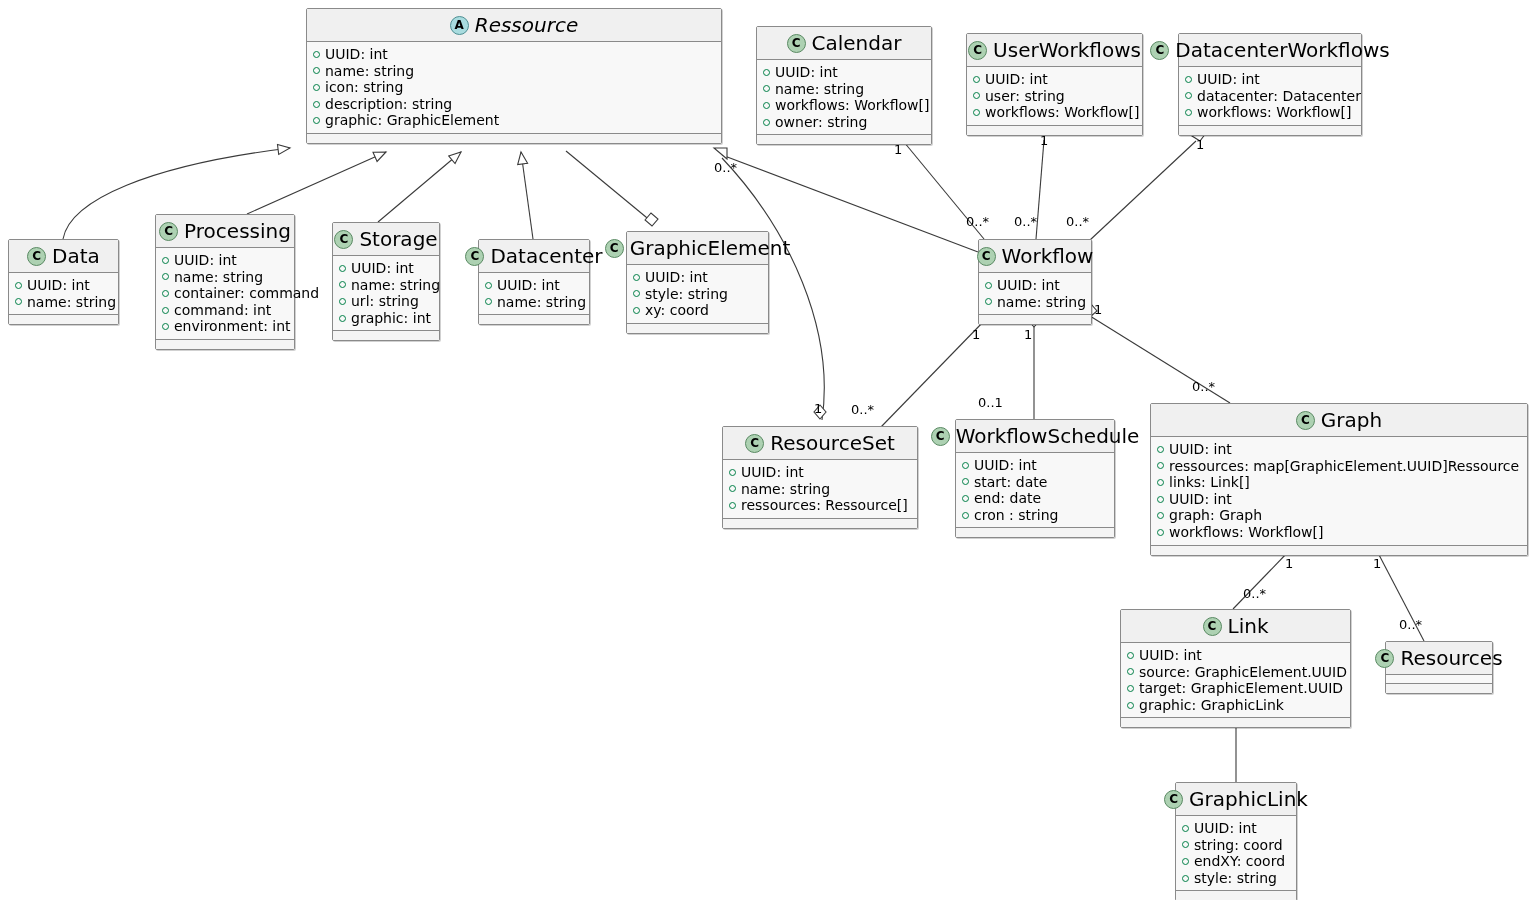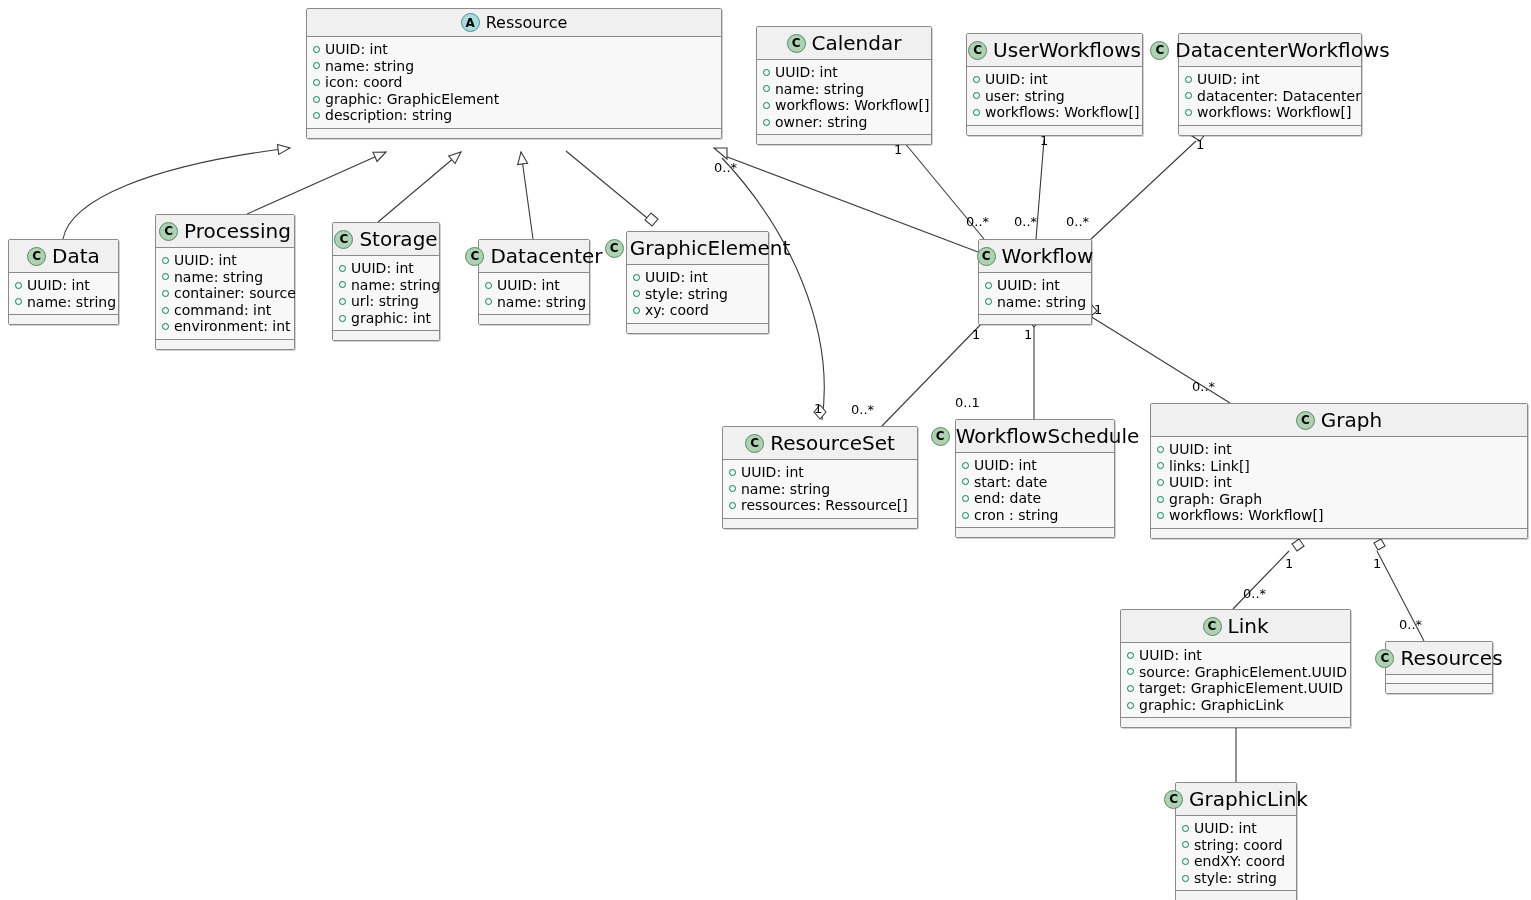--- a/index.html
+++ b/index.html
@@ -28,21 +28,21 @@
   .uml-header.center{justify-content:center;}
   .stereo{
     display:inline-flex;align-items:center;justify-content:center;
     width:17px;height:17px;border-radius:50%;
     font-size:12px;font-weight:bold;margin-right:6px;flex:0 0 auto;
     line-height:1;
   }
   .stereo.c{background:#ADD1B2;border:1px solid #5a8a63;color:#000;}
   .stereo.a{background:#A9DCDF;border:1px solid #4d8f93;color:#000;}
   .cls-name{font-size:20px;color:#000;white-space:nowrap;}
-  .cls-name.abstract{font-size:16px;}
+  .cls-name.abstract{font-style:italic;font-size:20px;}
   .uml-attrs{
     padding:4px 8px 4px 6px;
     background:#f8f8f8;
     border-bottom:1px solid #8a8a8a;
     box-sizing:border-box;
   }
   .uml-attrs.empty{height:9px;padding:0;}
   .attr{
     font-size:14px;color:#000;white-space:nowrap;
     line-height:16.6px;display:flex;align-items:center;
@@ -122,30 +122,30 @@
         <div class="attr">
           <span class="vis"></span>
           <span>UUID: int</span>
         </div>
         <div class="attr">
           <span class="vis"></span>
           <span>name: string</span>
         </div>
         <div class="attr">
           <span class="vis"></span>
-          <span>icon: coord</span>
+          <span>icon: string</span>
+        </div>
+        <div class="attr">
+          <span class="vis"></span>
+          <span>description: string</span>
         </div>
         <div class="attr">
           <span class="vis"></span>
           <span>graphic: GraphicElement</span>
         </div>
-        <div class="attr">
-          <span class="vis"></span>
-          <span>description: string</span>
-        </div>
       </div>
       <div class="uml-methods"></div>
     </div>
     <div class="uml-class" style="left: 756px; top: 26px; width: 176px;">
       <div class="uml-header center">
         <span class="stereo c">C</span>
         <span class="cls-name">Calendar</span>
       </div>
       <div class="uml-attrs">
         <div class="attr">
@@ -235,21 +235,21 @@
         <div class="attr">
           <span class="vis"></span>
           <span>UUID: int</span>
         </div>
         <div class="attr">
           <span class="vis"></span>
           <span>name: string</span>
         </div>
         <div class="attr">
           <span class="vis"></span>
-          <span>container: source</span>
+          <span>container: command</span>
         </div>
         <div class="attr">
           <span class="vis"></span>
           <span>command: int</span>
         </div>
         <div class="attr">
           <span class="vis"></span>
           <span>environment: int</span>
         </div>
       </div>
@@ -383,20 +383,24 @@
     </div>
     <div class="uml-class" style="left: 1150px; top: 403px; width: 378px;">
       <div class="uml-header center">
         <span class="stereo c">C</span>
         <span class="cls-name">Graph</span>
       </div>
       <div class="uml-attrs">
         <div class="attr">
           <span class="vis"></span>
           <span>UUID: int</span>
+        </div>
+        <div class="attr">
+          <span class="vis"></span>
+          <span>ressources: map[GraphicElement.UUID]Ressource</span>
         </div>
         <div class="attr">
           <span class="vis"></span>
           <span>links: Link[]</span>
         </div>
         <div class="attr">
           <span class="vis"></span>
           <span>UUID: int</span>
         </div>
         <div class="attr">
@@ -476,19 +480,19 @@
     <span class="mult" style="left: 1040px; top: 133px;">1</span>
     <span class="mult" style="left: 1196px; top: 137px;">1</span>
     <span class="mult" style="left: 966px; top: 214px;">0..*</span>
     <span class="mult" style="left: 1014px; top: 214px;">0..*</span>
     <span class="mult" style="left: 1066px; top: 214px;">0..*</span>
     <span class="mult" style="left: 972px; top: 327px;">1</span>
     <span class="mult" style="left: 1024px; top: 327px;">1</span>
     <span class="mult" style="left: 1094px; top: 302px;">1</span>
     <span class="mult" style="left: 814px; top: 401px;">1</span>
     <span class="mult" style="left: 851px; top: 402px;">0..*</span>
-    <span class="mult" style="left: 955px; top: 395px;">0..1</span>
+    <span class="mult" style="left: 978px; top: 395px;">0..1</span>
     <span class="mult" style="left: 1192px; top: 379px;">0..*</span>
     <span class="mult" style="left: 1285px; top: 556px;">1</span>
     <span class="mult" style="left: 1243px; top: 586px;">0..*</span>
     <span class="mult" style="left: 1373px; top: 556px;">1</span>
     <span class="mult" style="left: 1399px; top: 617px;">0..*</span>
   </div>
 
 </body></html>

